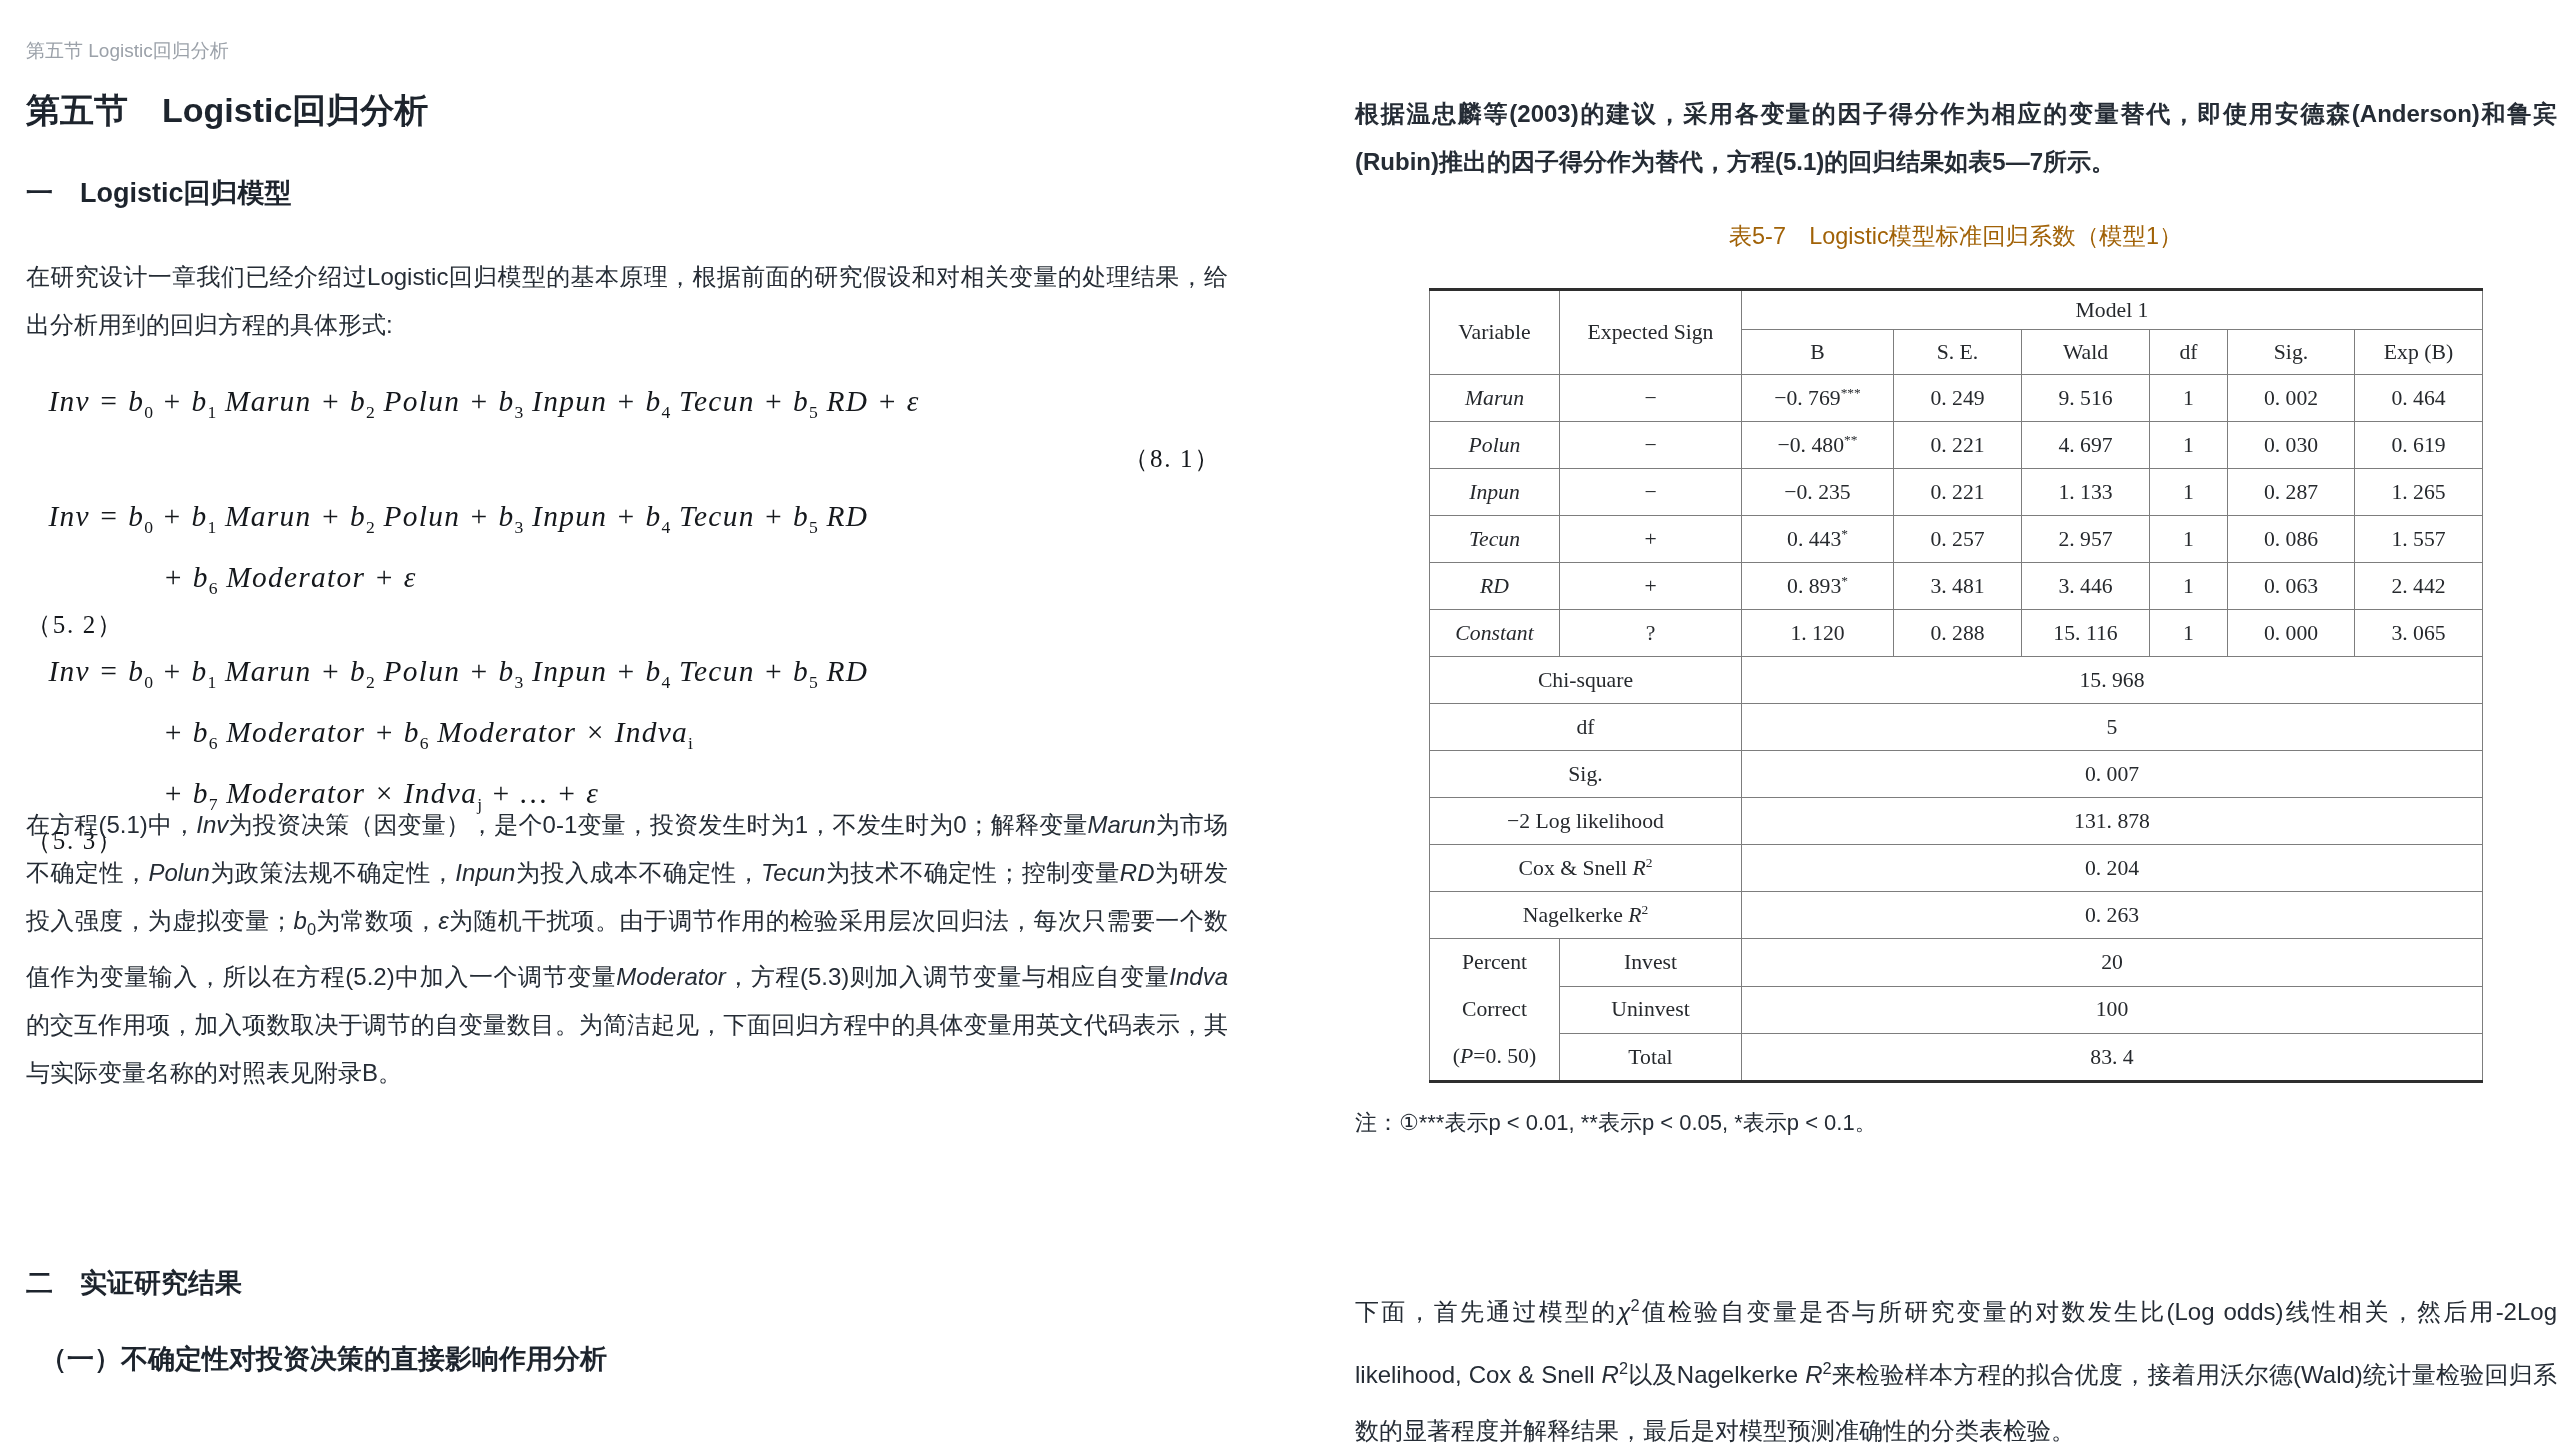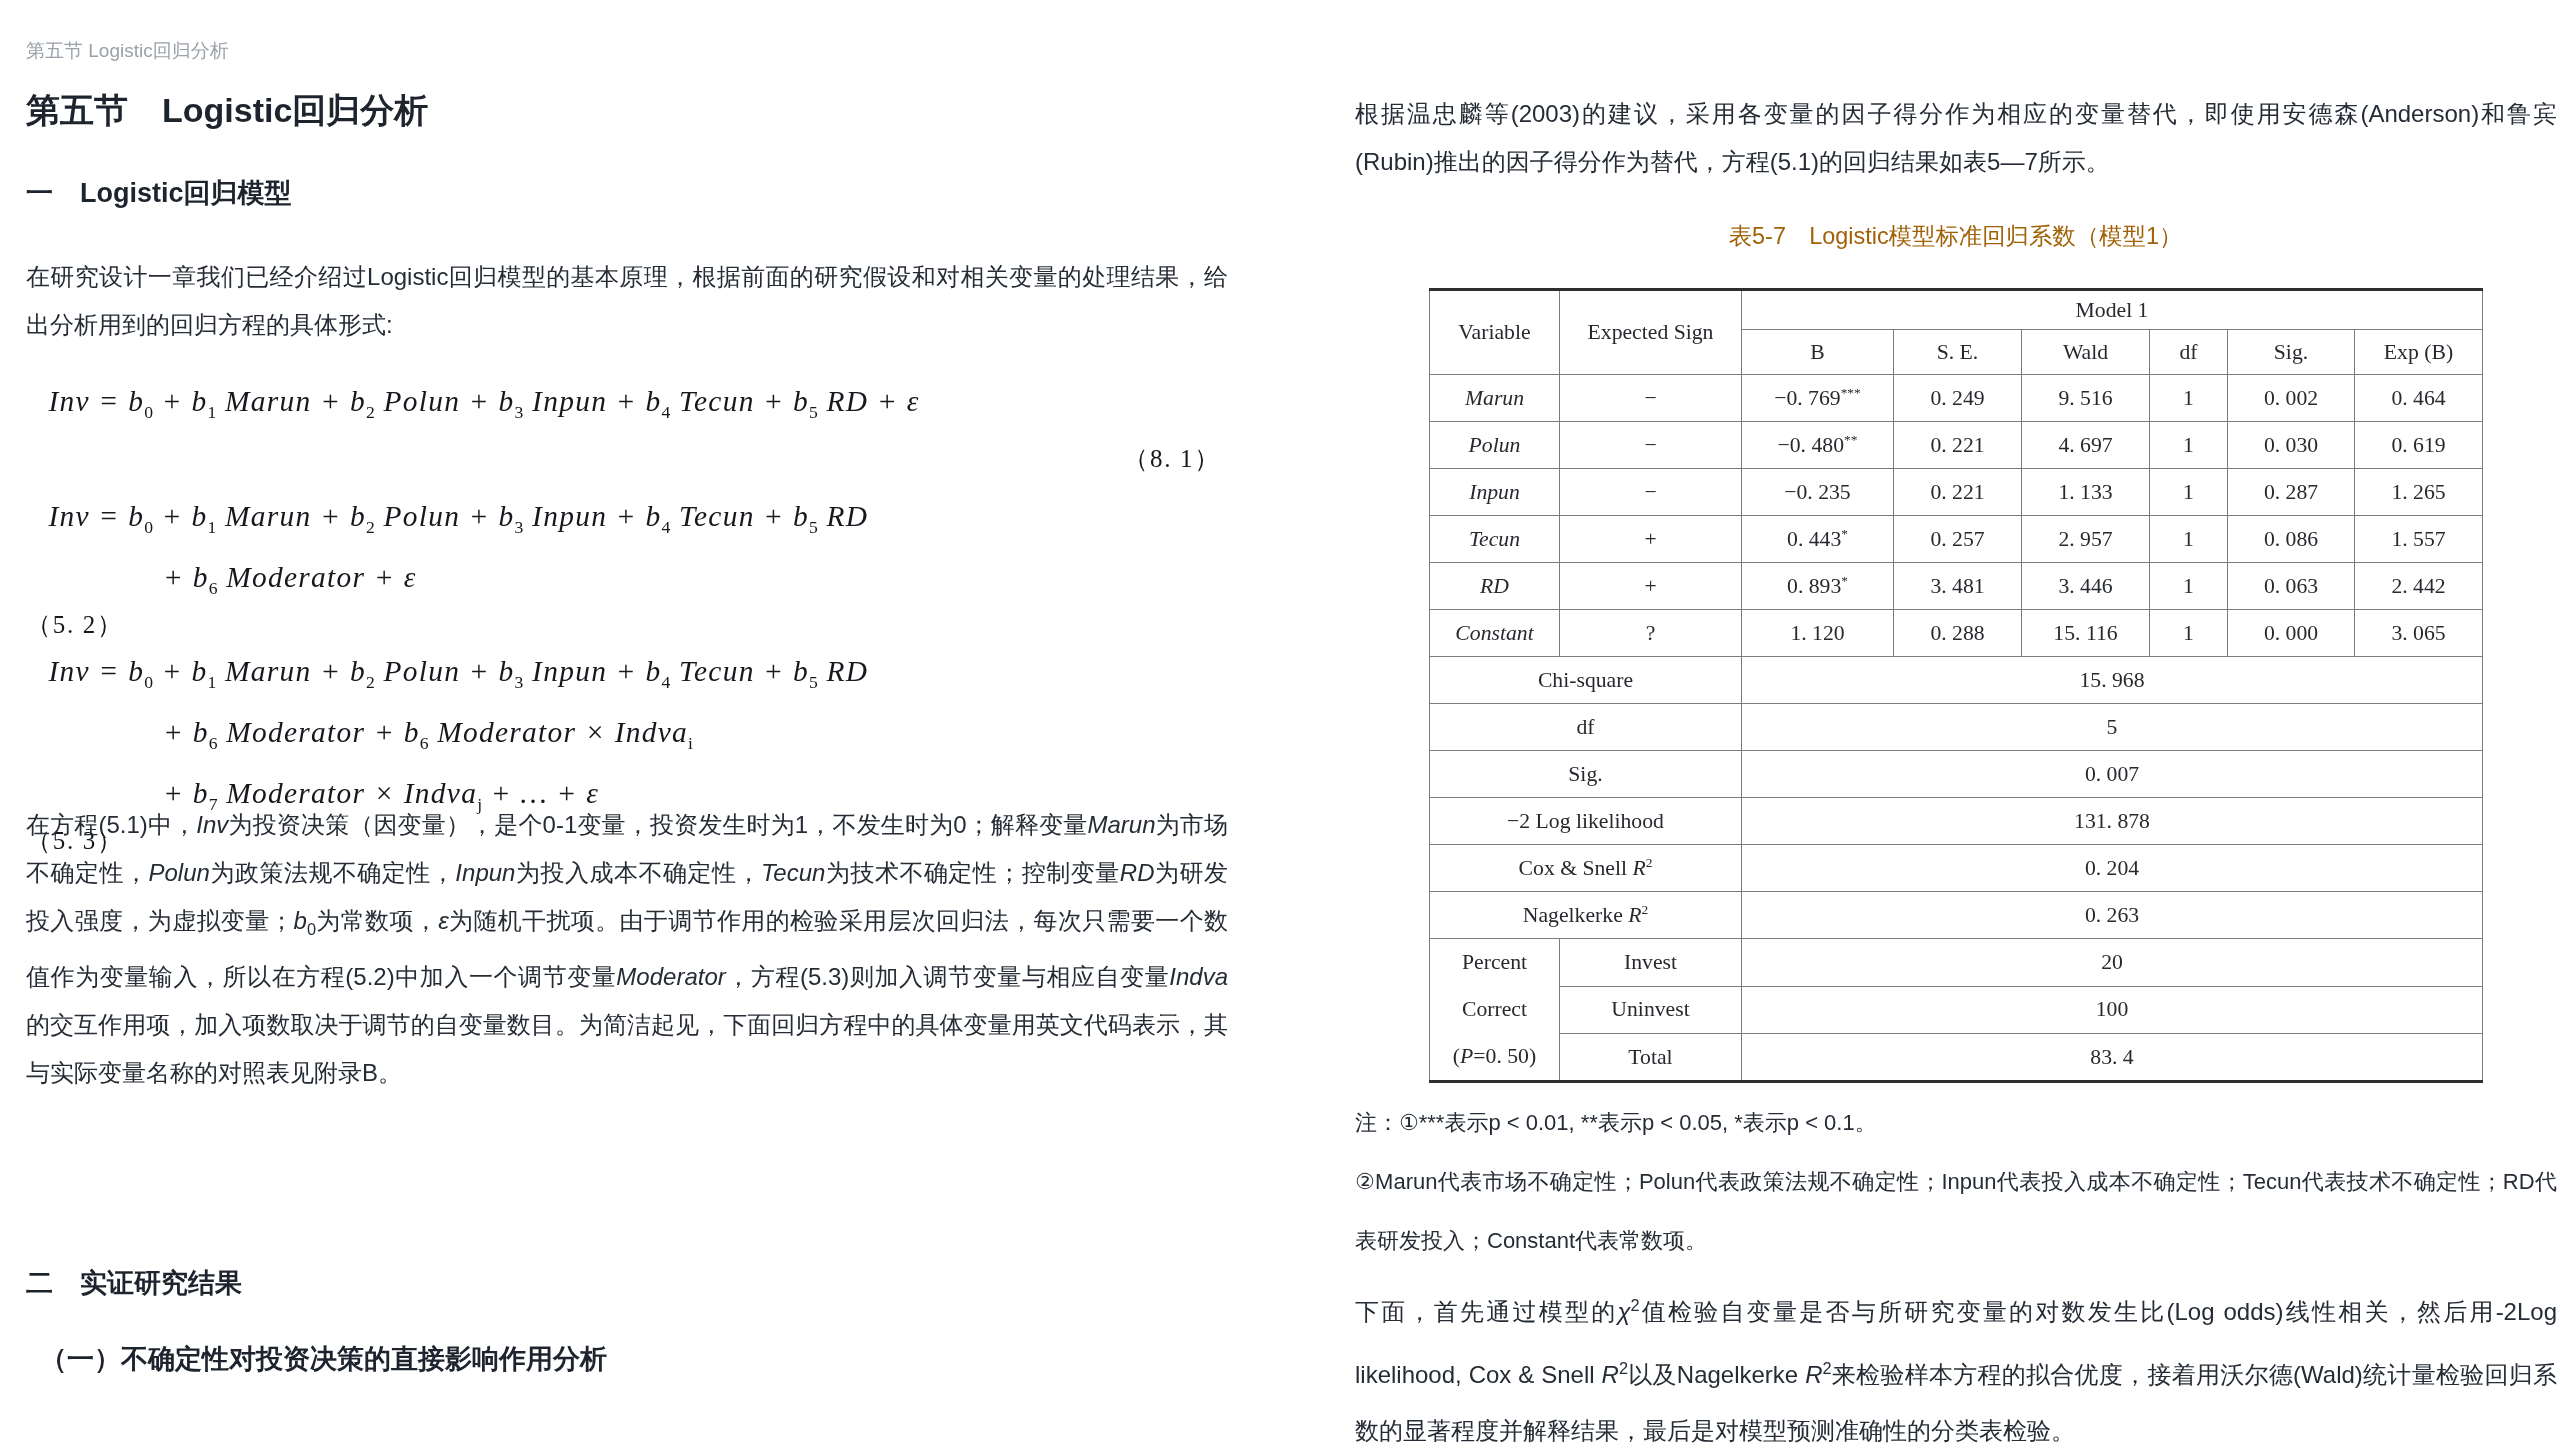--- a/index.html
+++ b/index.html
@@ -33,21 +33,21 @@
   }
   .eq-cont{padding-left:137px;}
   .eq-line sub{font-size:60%;font-style:normal;letter-spacing:0;}
   .eq-num{
     font-family:"Liberation Serif","DejaVu Serif",serif;font-style:normal;
     font-size:25px;letter-spacing:1.7px;color:#15181c;
   }
   .eq-numline{height:54px;line-height:54px;text-align:right;padding-right:7px;}
   .eq-row{display:flex;justify-content:space-between;align-items:baseline;padding-right:7px;flex-direction:column;}
 
-  .p-factor{top:90px;}
+  .p-factor{top:90px;font-weight:bold;}
   .tbl-wrap{position:absolute;left:74px;top:220px;width:1053px;}
   .tbl-caption{font-size:23.4px;color:#a16207;text-align:center;margin-bottom:36px;}
   table.stat{
     border-collapse:collapse;table-layout:fixed;width:1053px;
     font-family:"Liberation Serif","DejaVu Serif",serif;font-size:21.7px;color:#26292d;
     border-top:3.5px solid #2e2e2e;border-bottom:3.5px solid #2e2e2e;
     border-left:0.9px solid #555;border-right:0.9px solid #555;
   }
   table.stat th,table.stat td{
     border:0.9px solid #7d7d7d;text-align:center;vertical-align:middle;
@@ -227,18 +227,17 @@
           <tr>
             <td>Total</td>
             <td colspan="6">83. 4</td>
           </tr>
         </tbody>
     </table>
   </div>
 
   <div class="abs notes">
     <div>注：①***表示p &lt; 0.01, **表示p &lt; 0.05, *表示p &lt; 0.1。</div>
-    <div>②Marun代表市场不确定性；Polun代表政策法规不确定性；Inpun代表投入成本不确定性；Tecun代表技术不确定性；RD代表研发投入；Constant代表常数项。</div>
   </div>
 
   <div class="abs para p-tests"><span>下面，首先通过模型的</span><span style="font-style: italic;">χ</span><sup>2</sup><span>值检验自变量是否与所研究变量的对数发生比(Log odds)线性相关，然后用-2Log likelihood, Cox &amp; Snell </span><span style="font-style: italic;">R</span><sup>2</sup><span>以及Nagelkerke </span><span style="font-style: italic;">R</span><sup>2</sup><span>来检验样本方程的拟合优度，接着用沃尔德(Wald)统计量检验回归系数的显著程度并解释结果，最后是对模型预测准确性的分类表检验。</span></div>
 </div>
 
 
 </body></html>

